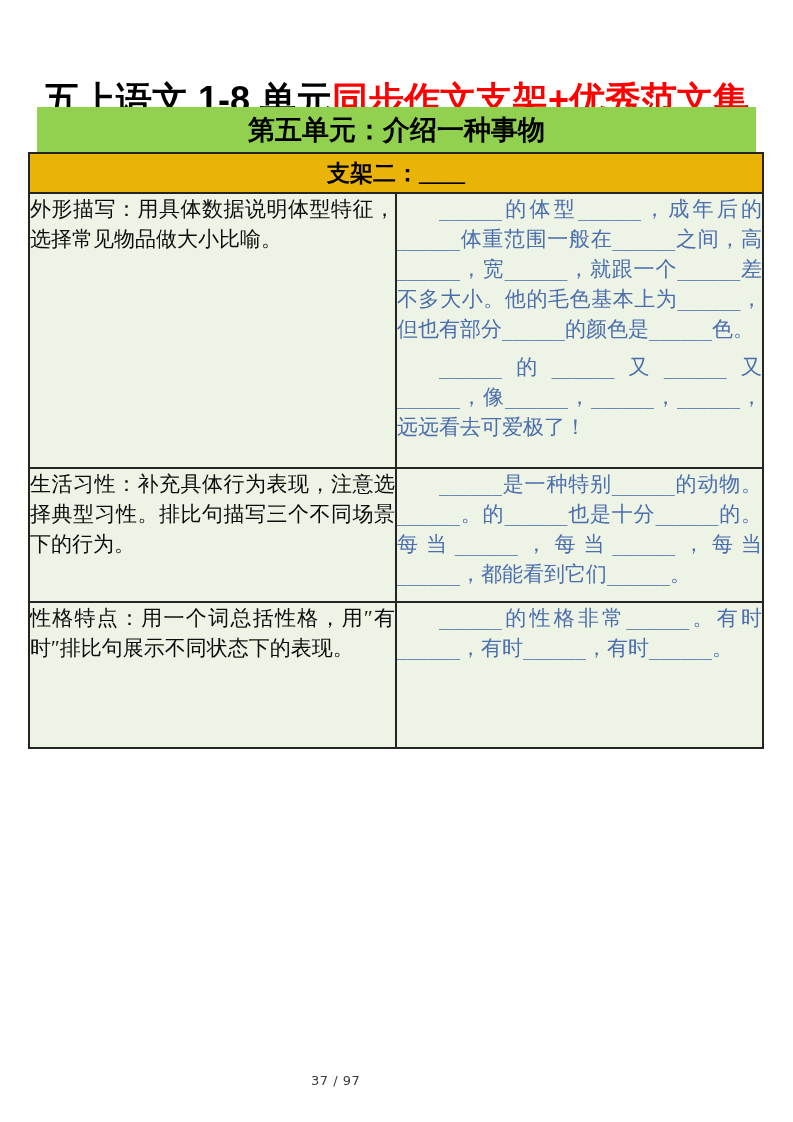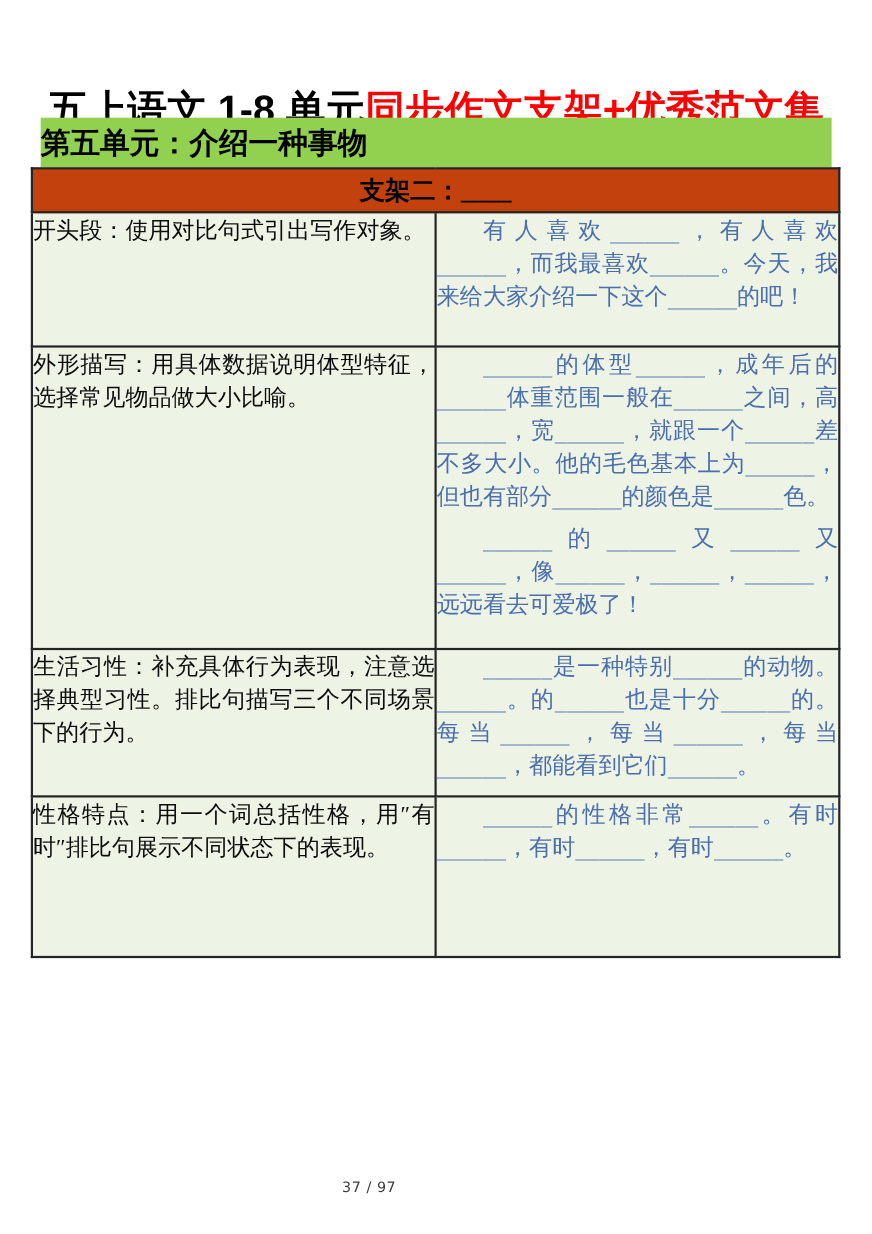--- a/index.html
+++ b/index.html
@@ -8,33 +8,33 @@
     font-family:"Liberation Sans",sans-serif;overflow:hidden;
   }
   .title{
     position:absolute;top:52px;left:0;width:793px;text-align:center;
     font-size:36px;font-weight:bold;color:#000;white-space:nowrap;
     font-family:"Liberation Sans",sans-serif;letter-spacing:0px;
   }
   .title .red{color:#fe0000;}
   .banner{
     position:absolute;top:107px;left:37px;width:719px;height:45px;
-    background:#92d050;display:flex;align-items:center;
+    background:#92d050;display:flex;align-items:center;justify-content:center;
     font-size:27px;font-weight:bold;color:#000;
   }
   table.scaffold{
     position:absolute;top:152px;left:28px;width:736px;
     border-collapse:collapse;table-layout:fixed;
     border:2px solid #1d1d1d;
   }
   table.scaffold td{
     border:2px solid #242424;background:#edf3e5;vertical-align:top;padding:0;
   }
   tr.hdr td{
-    height:34px;background:#c2410c;text-align:center;vertical-align:middle;
+    height:34px;background:#eab308;text-align:center;vertical-align:middle;
     font-weight:bold;font-size:23px;color:#000;padding:2px 0;
     font-family:"Liberation Serif",serif;
   }
   td.lbl{
     width:192px;font-family:"Liberation Serif",serif;font-size:21px;
     line-height:30px;color:#0d0d0d;padding:5px 8px;
     text-align:justify;text-align-last:left;
   }
   td.cnt{
     font-family:"DejaVu Serif",serif;font-size:21px;line-height:30px;
@@ -62,26 +62,20 @@
 <div class="banner">
   <span>第五单元：介绍一种事物</span>
 </div>
 
 <table class="scaffold">
   <tbody>
       <tr class="hdr">
     <td colspan="2">支架二：____</td>
   </tr>
 
-  <tr class="r0">
-    <td class="lbl">开头段：使用对比句式引出写作对象。</td>
-    <td class="cnt">
-      <p>有人喜欢______，有人喜欢______，而我最喜欢______。今天，我来给大家介绍一下这个______的吧！</p>
-    </td>
-  </tr>
 
   <tr class="r1">
     <td class="lbl">外形描写：用具体数据说明体型特征，选择常见物品做大小比喻。</td>
     <td class="cnt">
       <p>______的体型______，成年后的______体重范围一般在______之间，高______，宽______，就跟一个______差不多大小。他的毛色基本上为______，但也有部分______的颜色是______色。</p>
       <p>______的______又______又______，像______，______，______，远远看去可爱极了！</p>
     </td>
   </tr>
 
   <tr class="r2">

